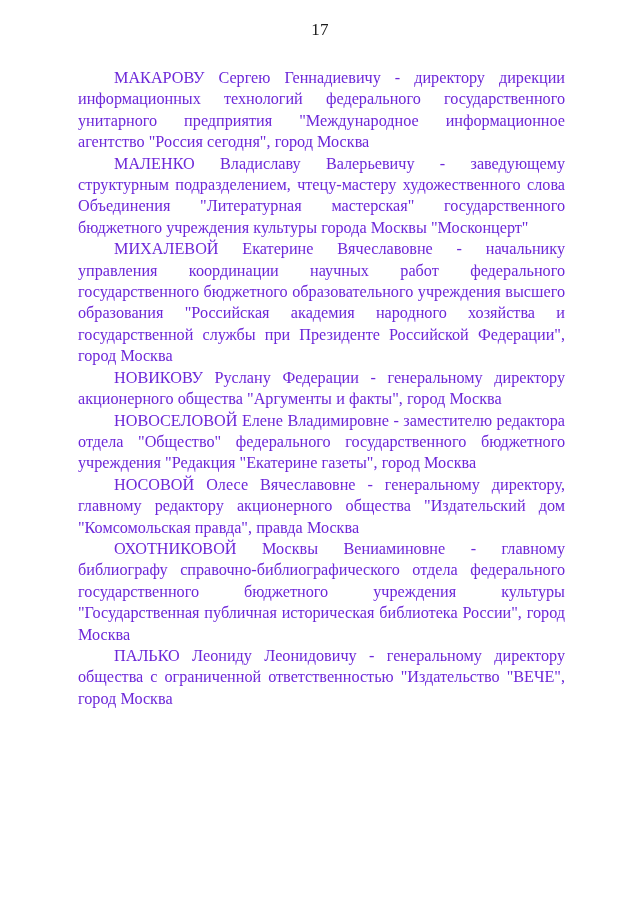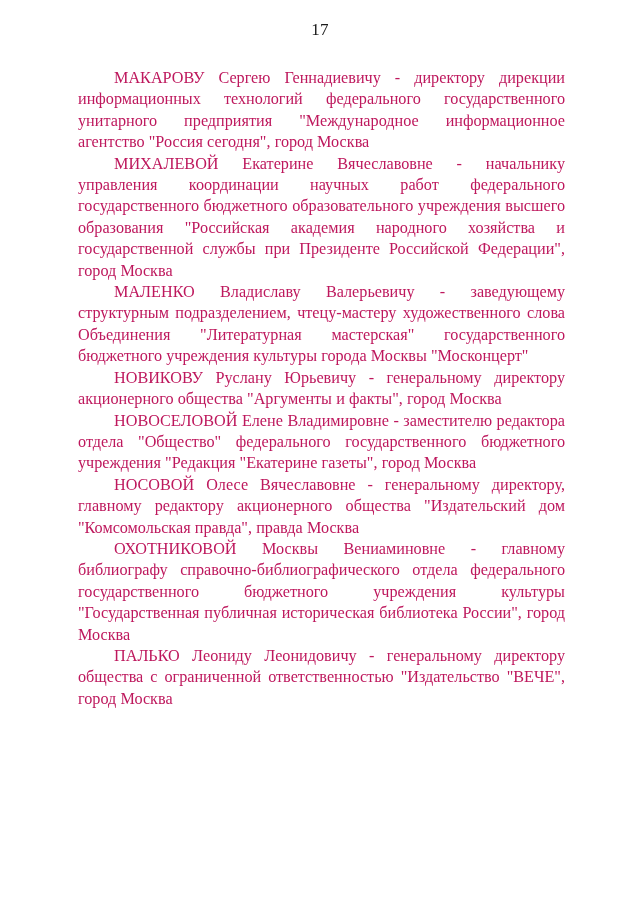--- a/index.html
+++ b/index.html
@@ -41,43 +41,43 @@
     width: 487px;
   }
   p.para {
     margin: 0;
     padding: 0;
     font-size: 16.2px;
     line-height: 21.4px;
     text-align: justify;
     text-justify: inter-word;
     text-indent: 36px;
-    color: #be185d;
+    color: #6d28d9;
     hyphens: none;
     word-spacing: 0.1px;
   }
   
 </style>
 </head>
 <body>
 
 <div class="page">
 
   <div class="page-number">17</div>
 
   <div class="body-text">
 
     <p class="para">МАКАРОВУ Сергею Геннадиевичу - директору дирекции информационных технологий федерального государственного унитарного предприятия "Международное информационное агентство "Россия сегодня", город Москва</p>
 
+    <p class="para">МАЛЕНКО Владиславу Валерьевичу - заведующему структурным подразделением, чтецу-мастеру художественного слова Объединения "Литературная мастерская" государственного бюджетного учреждения культуры города Москвы "Москонцерт"</p>
+
     <p class="para">МИХАЛЕВОЙ Екатерине Вячеславовне - начальнику управления координации научных работ федерального государственного бюджетного образовательного учреждения высшего образования "Российская академия народного хозяйства и государственной службы при Президенте Российской Федерации", город Москва</p>
 
-    <p class="para">МАЛЕНКО Владиславу Валерьевичу - заведующему структурным подразделением, чтецу-мастеру художественного слова Объединения "Литературная мастерская" государственного бюджетного учреждения культуры города Москвы "Москонцерт"</p>
 
-
-    <p class="para">НОВИКОВУ Руслану Юрьевичу - генеральному директору акционерного общества "Аргументы и факты", город Москва</p>
+    <p class="para">НОВИКОВУ Руслану Федерации - генеральному директору акционерного общества "Аргументы и факты", город Москва</p>
 
     <p class="para">НОВОСЕЛОВОЙ Елене Владимировне - заместителю редактора отдела "Общество" федерального государственного бюджетного учреждения "Редакция "Екатерине газеты", город Москва</p>
 
     <p class="para">НОСОВОЙ Олесе Вячеславовне - генеральному директору, главному редактору акционерного общества "Издательский дом "Комсомольская правда", правда Москва</p>
 
 
     <p class="para">ОХОТНИКОВОЙ Москвы Вениаминовне - главному библиографу справочно-библиографического отдела федерального государственного бюджетного учреждения культуры "Государственная публичная историческая библиотека России", город Москва</p>
 
     <p class="para">ПАЛЬКО Леониду Леонидовичу - генеральному директору общества с ограниченной ответственностью "Издательство "ВЕЧЕ", город Москва</p>
 

